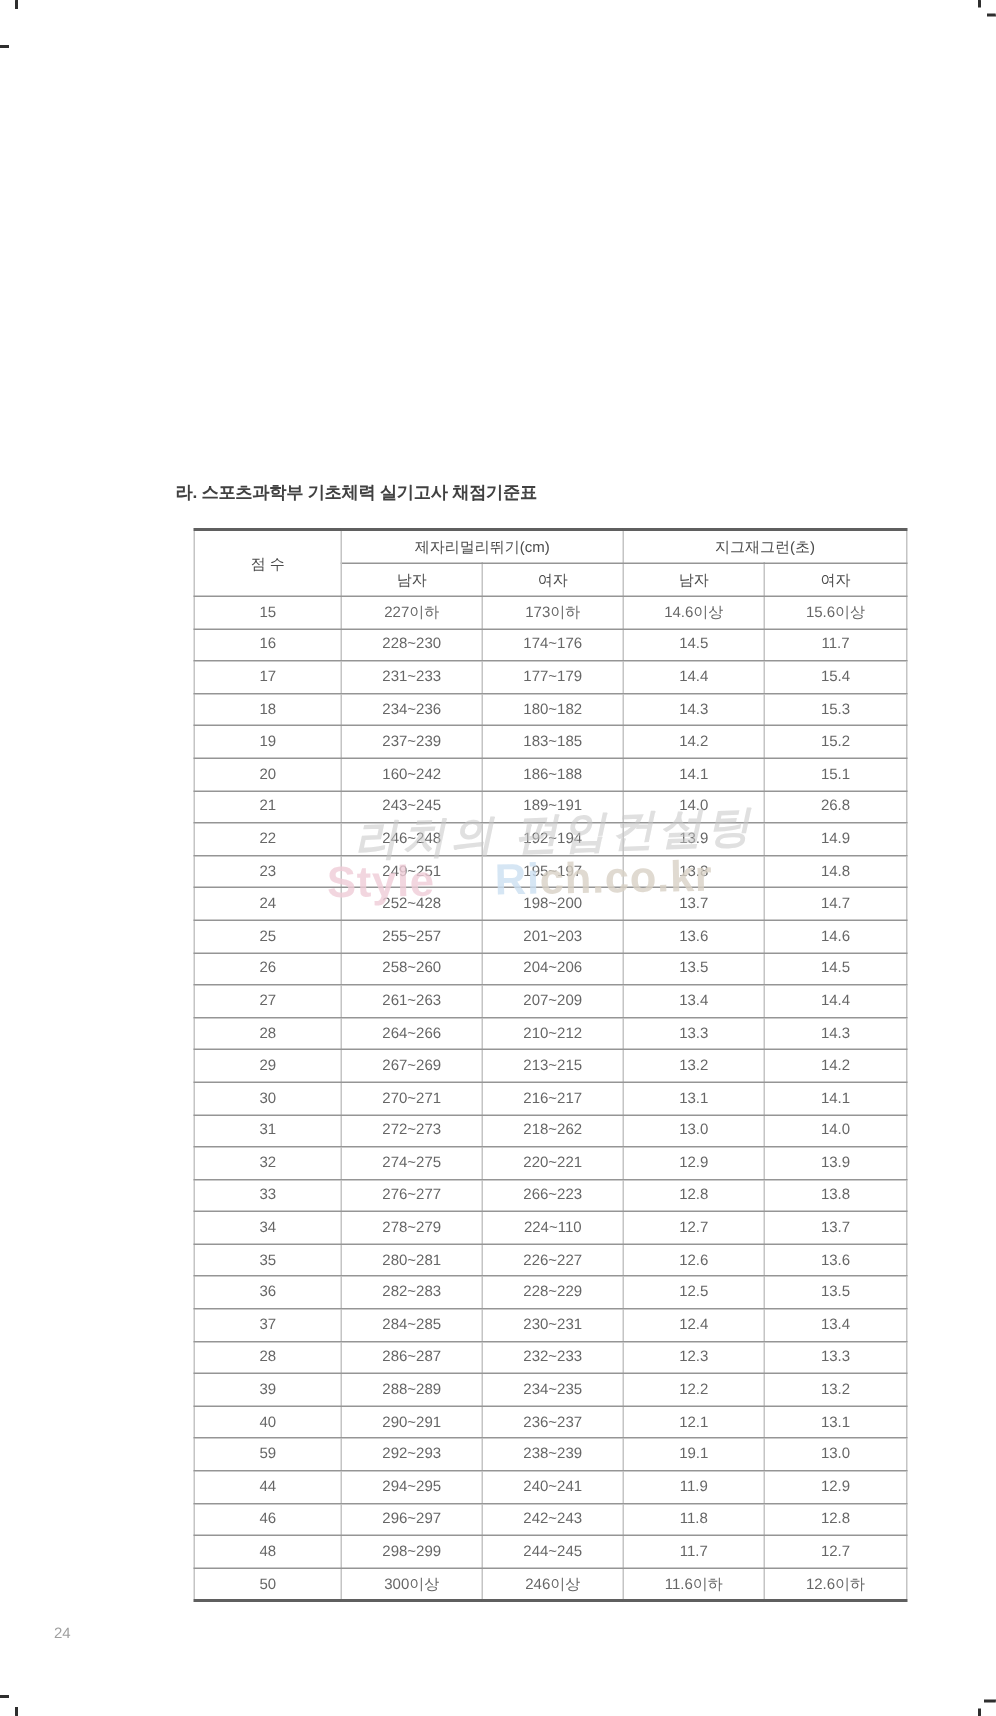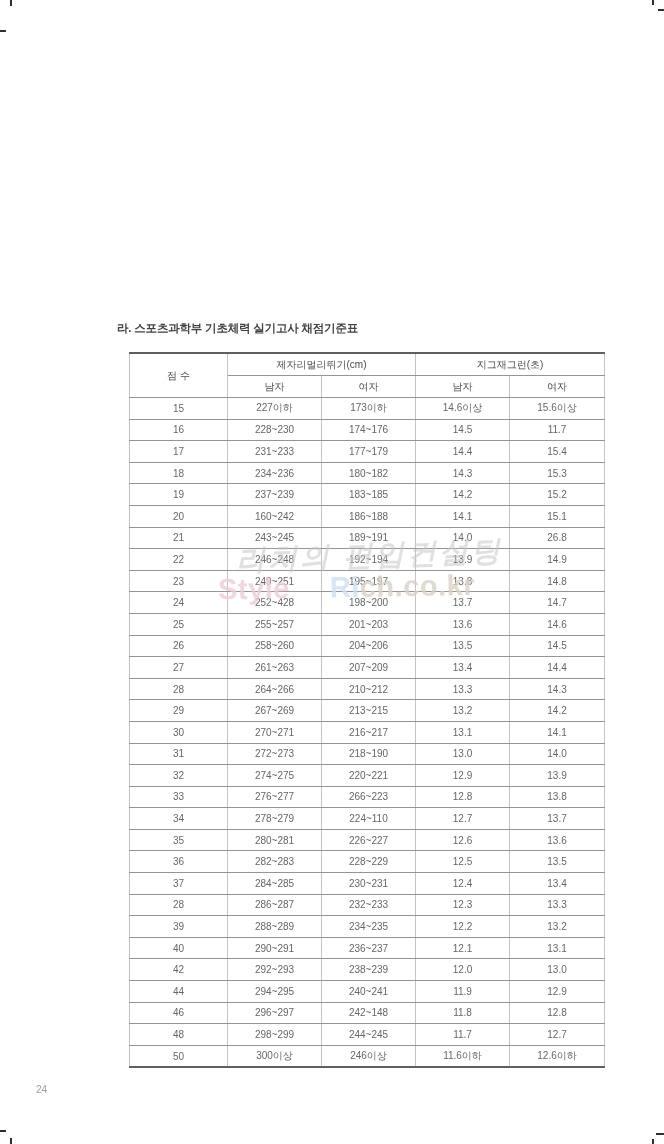--- a/index.html
+++ b/index.html
@@ -251,21 +251,21 @@
         <tr>
           <td>30</td>
           <td>270~271</td>
           <td>216~217</td>
           <td>13.1</td>
           <td>14.1</td>
         </tr>
         <tr>
           <td>31</td>
           <td>272~273</td>
-          <td>218~190</td>
+          <td>218~262</td>
           <td>13.0</td>
           <td>14.0</td>
         </tr>
         <tr>
           <td>32</td>
           <td>274~275</td>
           <td>220~221</td>
           <td>12.9</td>
           <td>13.9</td>
         </tr>
@@ -319,37 +319,37 @@
           <td>13.2</td>
         </tr>
         <tr>
           <td>40</td>
           <td>290~291</td>
           <td>236~237</td>
           <td>12.1</td>
           <td>13.1</td>
         </tr>
         <tr>
-          <td>42</td>
+          <td>59</td>
           <td>292~293</td>
           <td>238~239</td>
-          <td>12.0</td>
+          <td>19.1</td>
           <td>13.0</td>
         </tr>
         <tr>
           <td>44</td>
           <td>294~295</td>
           <td>240~241</td>
           <td>11.9</td>
           <td>12.9</td>
         </tr>
         <tr>
           <td>46</td>
           <td>296~297</td>
-          <td>242~148</td>
+          <td>242~243</td>
           <td>11.8</td>
           <td>12.8</td>
         </tr>
         <tr>
           <td>48</td>
           <td>298~299</td>
           <td>244~245</td>
           <td>11.7</td>
           <td>12.7</td>
         </tr>

